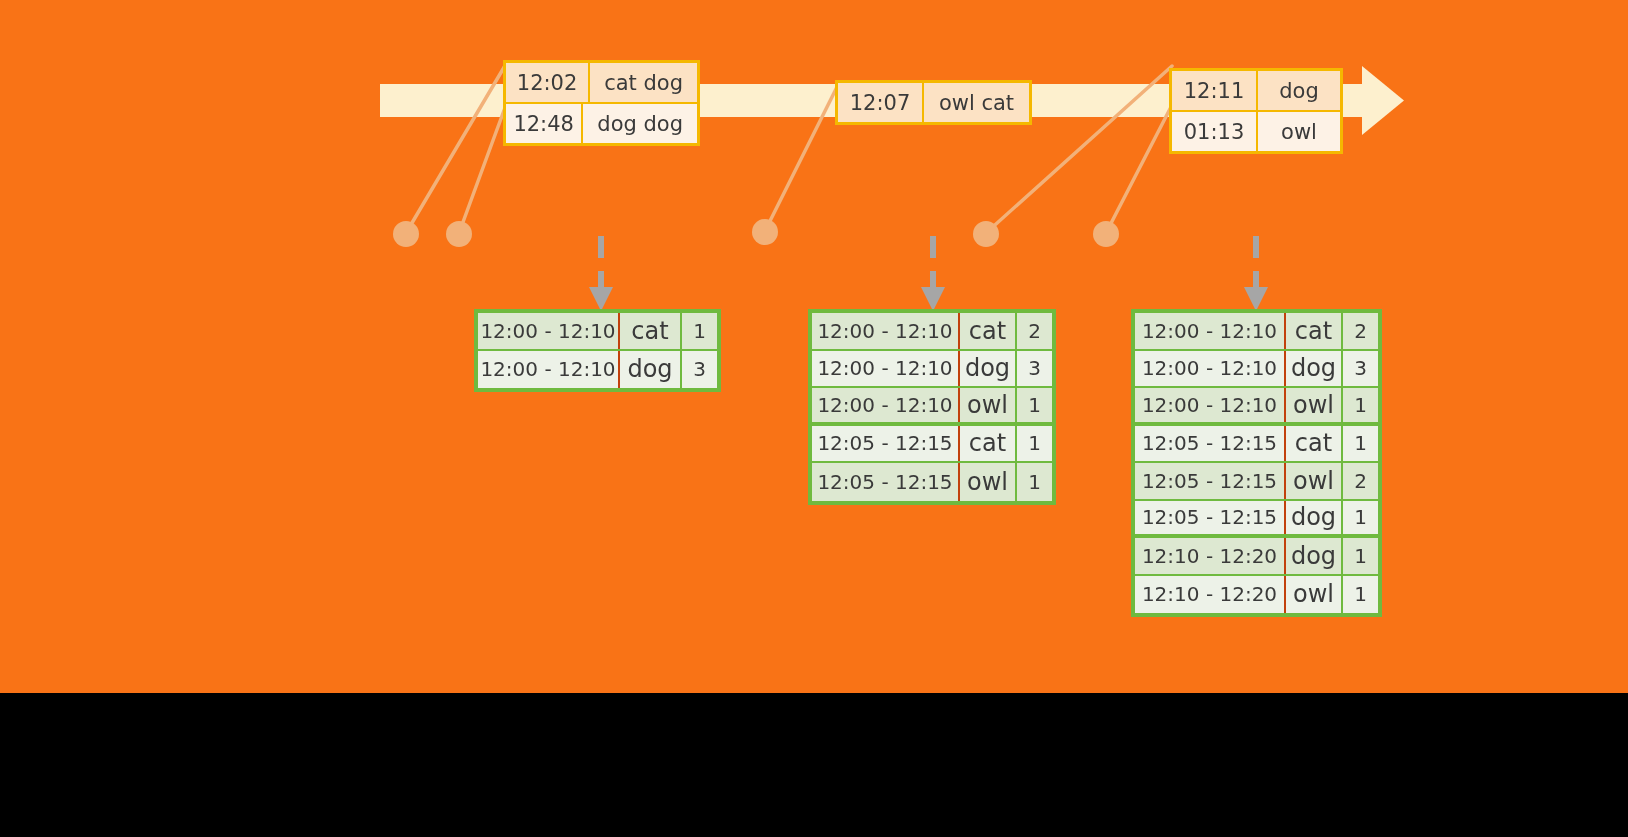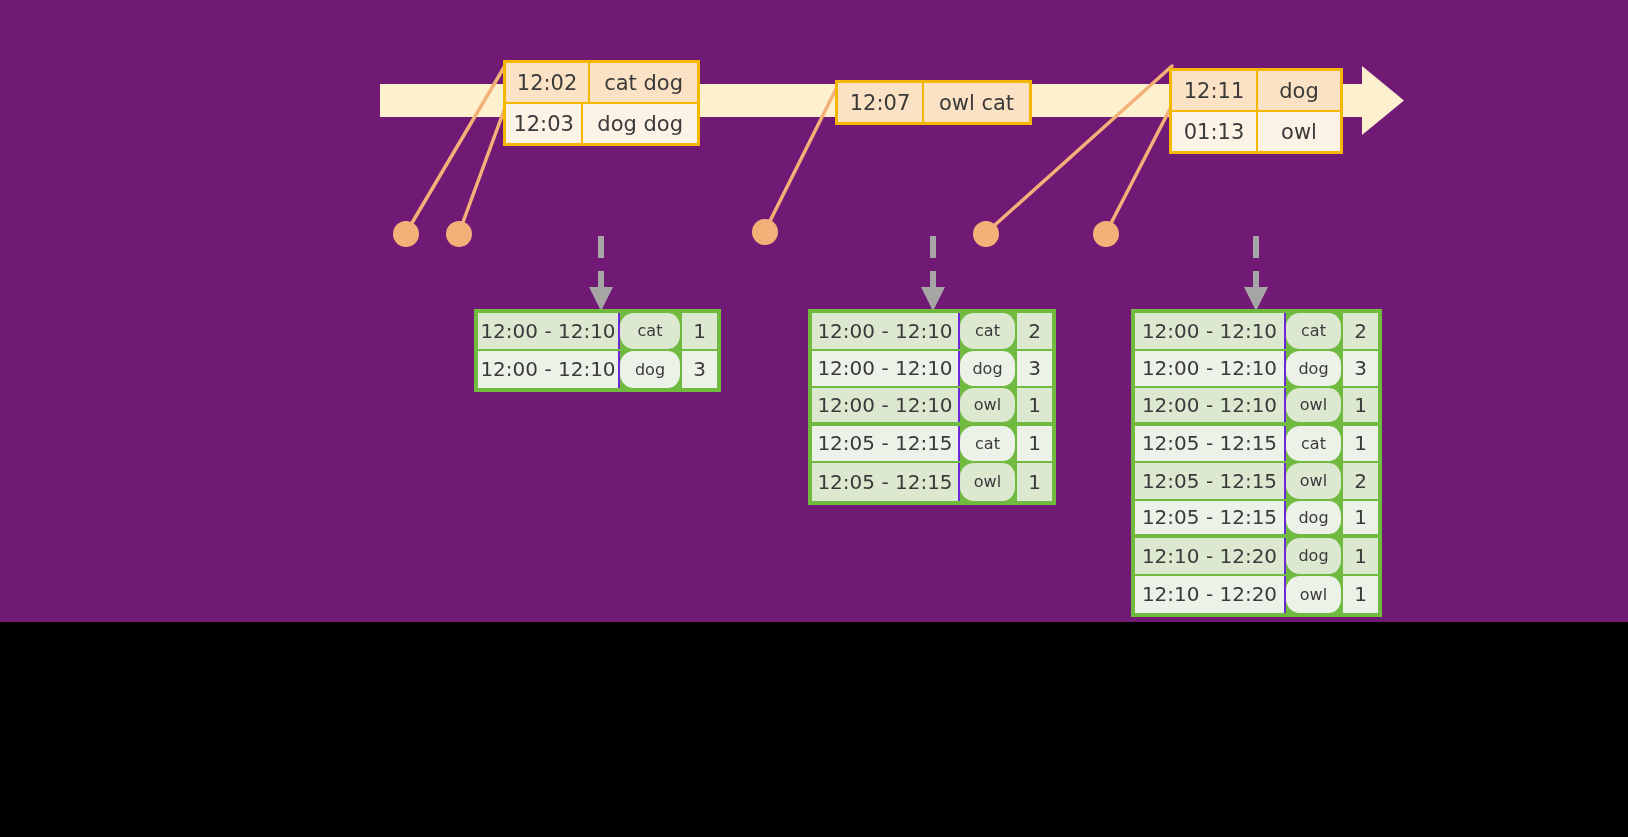--- a/index.html
+++ b/index.html
@@ -3,22 +3,22 @@
 <meta charset="utf-8">
 <style>
   html, body {
     margin: 0;
     padding: 0;
     background: #000000;
   }
   #canvas {
     position: relative;
     width: 1628px;
-    height: 622px;
-    background: #701a75;
+    height: 693px;
+    background: #f97316;
     font-family: "DejaVu Sans", sans-serif;
     overflow: hidden;
   }
   #bg-svg {
     position: absolute;
     left: 0; top: 0;
     width: 1628px;
     height: 837px;
     pointer-events: none;
   }
@@ -82,33 +82,32 @@
     box-sizing: border-box;
   }
   .rt-row.group-end { border-bottom: 4px solid #6FBA3F; }
   .rt-row:last-child { border-bottom: none; }
   .rt-win {
     display: flex;
     align-items: center;
     justify-content: center;
     font-size: 20px;
     color: #3a3a3a;
-    border-right: 2px solid #6d28d9;
+    border-right: 2px solid #c2410c;
     box-sizing: border-box;
     white-space: nowrap;
   }
   .rt-key {
     display: flex;
     align-items: center;
     justify-content: center;
-    font-size: 16px;
+    font-size: 24px;
     color: #3a3a3a;
     border-right: 2px solid #6FBA3F;
     box-sizing: border-box;
-    border-radius: 14px;
   }
   .rt-cnt {
     display: flex;
     align-items: center;
     justify-content: center;
     font-size: 20px;
     color: #3a3a3a;
     box-sizing: border-box;
   }
   .row-a .rt-win, .row-a .rt-key, .row-a .rt-cnt { background: #DDE8D1; }
@@ -170,21 +169,21 @@
       </g>
     </g>
   </svg>
 
   <div class="event-box" style="left:503px; top:60px; width:197px;">
     <div class="event-row shade-a">
       <div class="cell-time">12:02</div>
       <div class="cell-words">cat dog</div>
     </div>
     <div class="event-row shade-b">
-      <div class="cell-time">12:03</div>
+      <div class="cell-time">12:48</div>
       <div class="cell-words">dog dog</div>
     </div>
   </div>
 
   <div class="event-box" style="left:835px; top:80px; width:197px;">
     <div class="event-row shade-a">
       <div class="cell-time">12:07</div>
       <div class="cell-words">owl cat</div>
     </div>
   </div>

